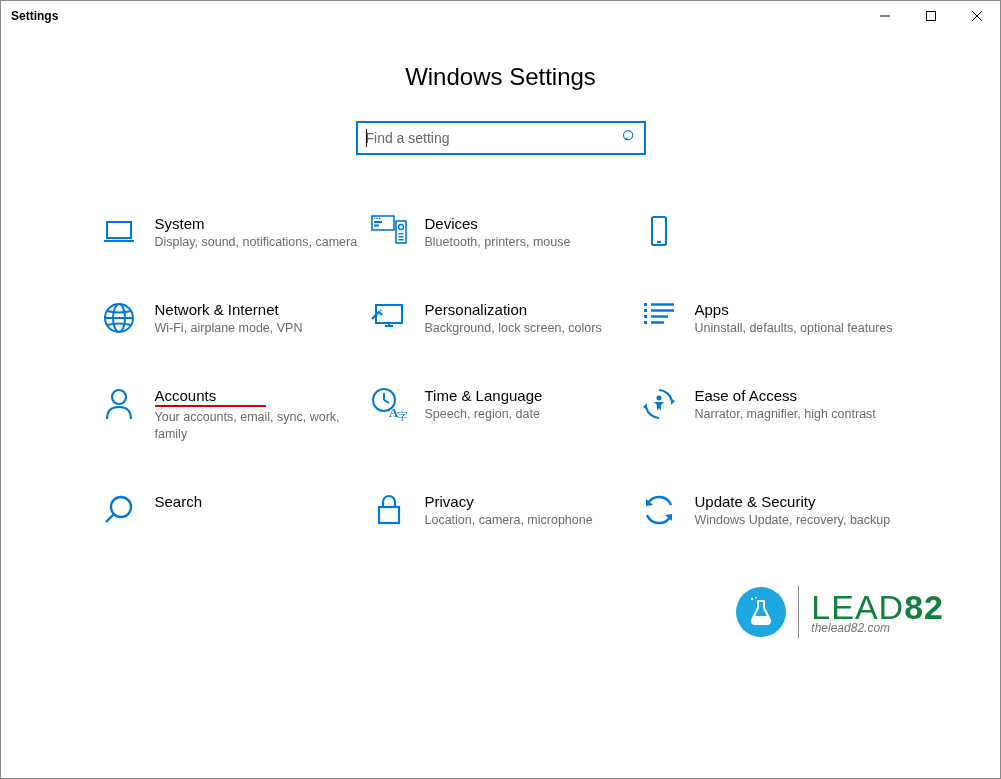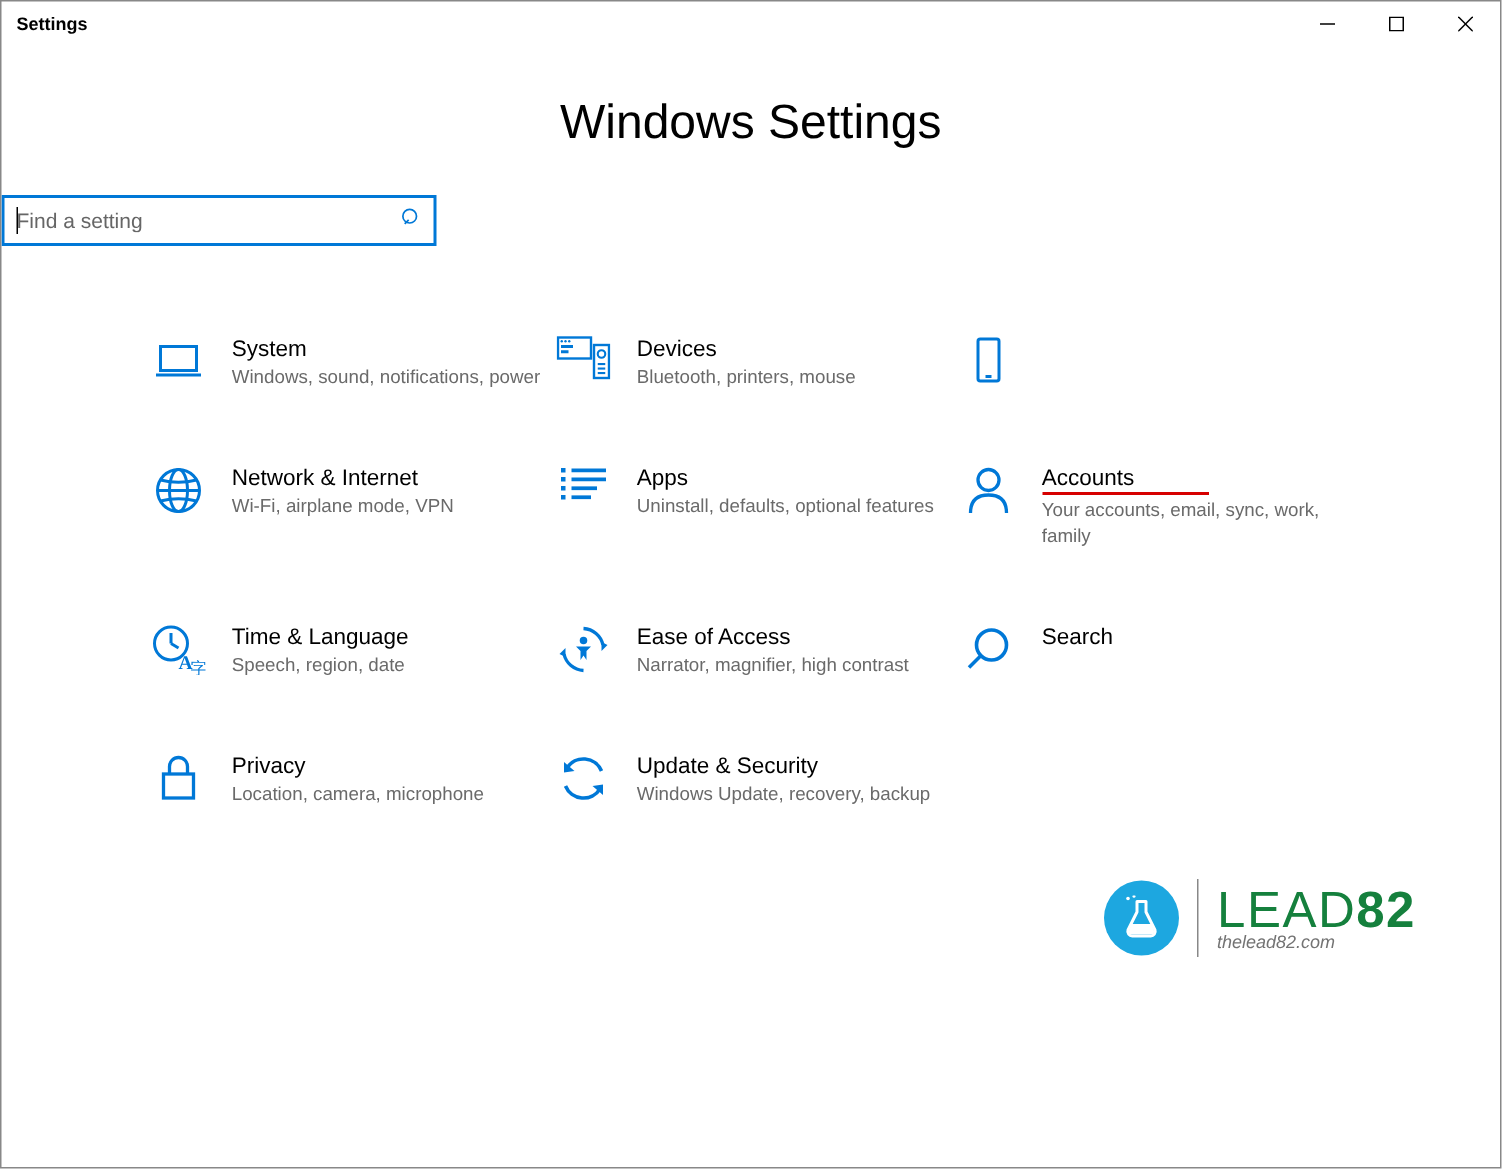--- a/index.html
+++ b/index.html
@@ -28,29 +28,29 @@
       height: 30px;
       display: flex;
       align-items: center;
       justify-content: center;
       color: #000;
       cursor: default;
     }
     .win-btn svg { width: 10px; height: 10px; }
     .page-title {
       text-align: center;
-      font-size: 32px;
+      font-size: 24px;
       font-weight: 400;
       color: #000;
       margin-top: 32px;
       margin-bottom: 30px;
     }
     .search-wrap {
       display: flex;
-      justify-content: flex-start;
+      justify-content: center;
       margin-bottom: 60px;
     }
     .search-box {
       width: 290px;
       height: 34px;
       border: 2px solid #0078d7;
       display: flex;
       align-items: center;
       padding: 0 8px;
       position: relative;
@@ -198,21 +198,21 @@
 </div>
 
 <div class="grid" id="grid">
     <div class="tile">
       <div class="tile-icon">
         <svg width="34" height="34" viewBox="0 0 34 34" fill="none">
           <rect x="5" y="7" width="24" height="16" stroke="#0078d7" stroke-width="2"></rect>
           <line x1="2" y1="26" x2="32" y2="26" stroke="#0078d7" stroke-width="2"></line>
         </svg>
       </div>
-      <div class="tile-text"><div class="tile-title">System</div><div class="tile-desc">Windows, sound, notifications, power</div></div>
+      <div class="tile-text"><div class="tile-title">System</div><div class="tile-desc">Display, sound, notifications, camera</div></div>
     </div>
     <div class="tile">
       <div class="tile-icon">
         <svg width="36" height="30" viewBox="0 0 36 30" fill="none">
           <rect x="1" y="1" width="22" height="14" stroke="#0078d7" stroke-width="1.6"></rect>
           <circle cx="3.5" cy="3.5" r="0.8" fill="#0078d7"></circle>
           <circle cx="6" cy="3.5" r="0.8" fill="#0078d7"></circle>
           <circle cx="8.5" cy="3.5" r="0.8" fill="#0078d7"></circle>
           <rect x="3" y="6" width="8" height="2" fill="#0078d7"></rect>
           <rect x="3" y="9.5" width="5" height="2" fill="#0078d7"></rect>
@@ -240,20 +240,32 @@
           <ellipse cx="17" cy="17" rx="6" ry="14" stroke="#0078d7" stroke-width="2"></ellipse>
           <line x1="3" y1="17" x2="31" y2="17" stroke="#0078d7" stroke-width="2"></line>
           <path d="M5 10 Q17 13 29 10" stroke="#0078d7" stroke-width="2" fill="none"></path>
           <path d="M5 24 Q17 21 29 24" stroke="#0078d7" stroke-width="2" fill="none"></path>
         </svg>
       </div>
       <div class="tile-text"><div class="tile-title">Network &amp; Internet</div><div class="tile-desc">Wi-Fi, airplane mode, VPN</div></div>
     </div>
     <div class="tile">
       <div class="tile-icon">
+        <svg width="36" height="30" viewBox="0 0 36 30" fill="none">
+          <rect x="5" y="4" width="26" height="18" stroke="#0078d7" stroke-width="2"></rect>
+          <line x1="14" y1="25" x2="22" y2="25" stroke="#0078d7" stroke-width="2"></line>
+          <line x1="18" y1="22" x2="18" y2="25" stroke="#0078d7" stroke-width="2"></line>
+          <path d="M1 18 L8 11 L11 14" stroke="#0078d7" stroke-width="2" fill="none"></path>
+          <path d="M9 10 L9 8 L11 10 Z" fill="#0078d7"></path>
+        </svg>
+      </div>
+      <div class="tile-text"><div class="tile-title">Personalization</div><div class="tile-desc">Background, lock screen, colors</div></div>
+    </div>
+    <div class="tile">
+      <div class="tile-icon">
         <svg width="34" height="28" viewBox="0 0 34 28" fill="none">
           <rect x="2" y="2" width="3" height="3" fill="#0078d7"></rect>
           <rect x="2" y="8" width="3" height="3" fill="#0078d7"></rect>
           <rect x="2" y="14" width="3" height="3" fill="#0078d7"></rect>
           <rect x="2" y="20" width="3" height="3" fill="#0078d7"></rect>
           <line x1="9" y1="3.5" x2="32" y2="3.5" stroke="#0078d7" stroke-width="2.5"></line>
           <line x1="9" y1="9.5" x2="32" y2="9.5" stroke="#0078d7" stroke-width="2.5"></line>
           <line x1="9" y1="15.5" x2="26" y2="15.5" stroke="#0078d7" stroke-width="2.5"></line>
           <line x1="9" y1="21.5" x2="22" y2="21.5" stroke="#0078d7" stroke-width="2.5"></line>
         </svg>

